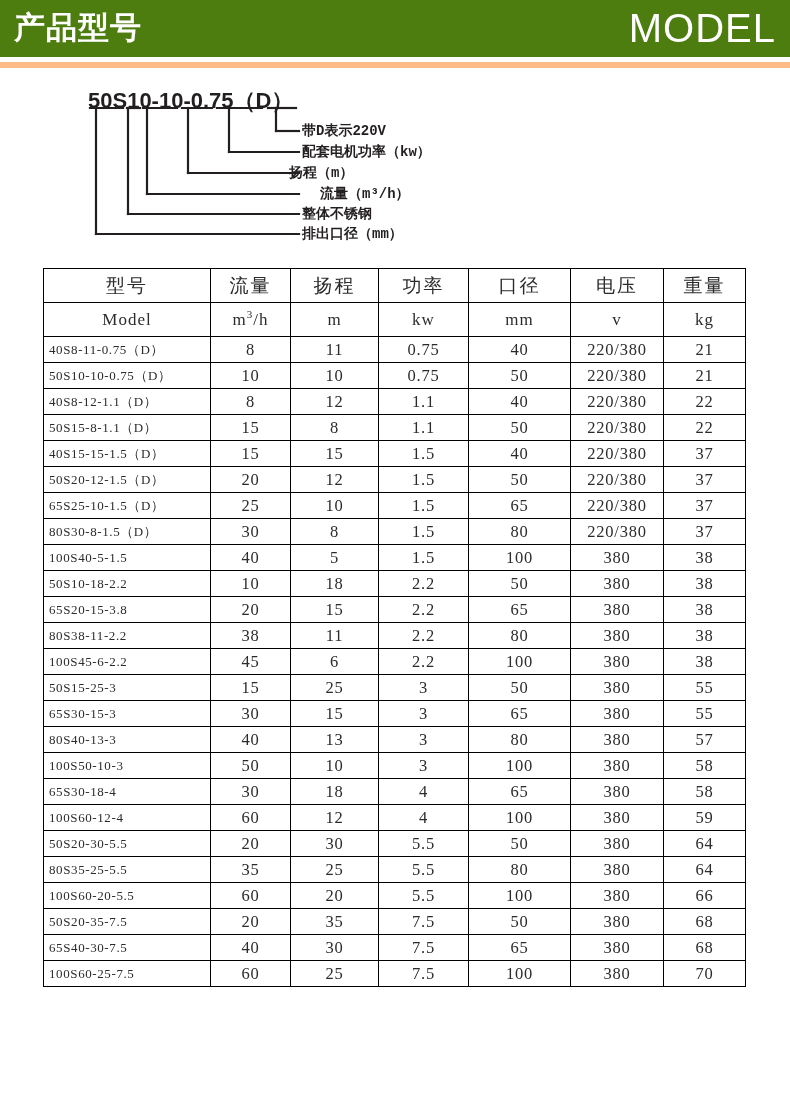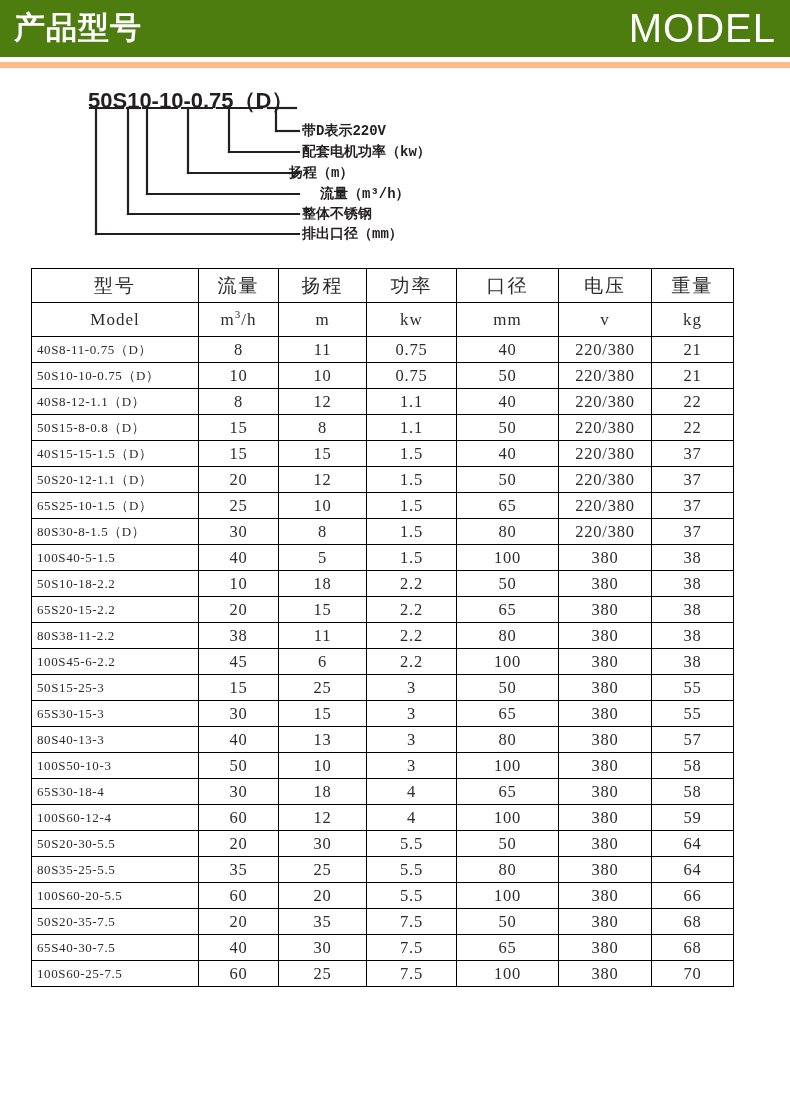--- a/index.html
+++ b/index.html
@@ -83,21 +83,21 @@
     font-weight: bold;
     color: #231f20;
     white-space: nowrap;
     line-height: 16px;
     font-family: Liberation Mono, monospace;
   }
 
   
   .spec-table {
     position: absolute;
-    left: 31px;
+    left: 43px;
     top: 268px;
     width: 702px;
     border-collapse: collapse;
     table-layout: fixed;
     padding-left: 48px;
   }
   .spec-table td, .spec-table th {
     border: 1.6px solid #000000;
     padding: 0;
     margin: 0;
@@ -258,39 +258,39 @@
       <tr>
         <td class="cell-model">40S8-12-1.1（D）</td>
         <td class="cell-val">8</td>
         <td class="cell-val">12</td>
         <td class="cell-val">1.1</td>
         <td class="cell-val">40</td>
         <td class="cell-val">220/380</td>
         <td class="cell-val">22</td>
       </tr>
       <tr>
-        <td class="cell-model">50S15-8-0.8（D）</td>
+        <td class="cell-model">50S15-8-1.1（D）</td>
         <td class="cell-val">15</td>
         <td class="cell-val">8</td>
         <td class="cell-val">1.1</td>
         <td class="cell-val">50</td>
         <td class="cell-val">220/380</td>
         <td class="cell-val">22</td>
       </tr>
       <tr>
         <td class="cell-model">40S15-15-1.5（D）</td>
         <td class="cell-val">15</td>
         <td class="cell-val">15</td>
         <td class="cell-val">1.5</td>
         <td class="cell-val">40</td>
         <td class="cell-val">220/380</td>
         <td class="cell-val">37</td>
       </tr>
       <tr>
-        <td class="cell-model">50S20-12-1.1（D）</td>
+        <td class="cell-model">50S20-12-1.5（D）</td>
         <td class="cell-val">20</td>
         <td class="cell-val">12</td>
         <td class="cell-val">1.5</td>
         <td class="cell-val">50</td>
         <td class="cell-val">220/380</td>
         <td class="cell-val">37</td>
       </tr>
       <tr>
         <td class="cell-model">65S25-10-1.5（D）</td>
         <td class="cell-val">25</td>
@@ -321,21 +321,21 @@
       <tr>
         <td class="cell-model">50S10-18-2.2</td>
         <td class="cell-val">10</td>
         <td class="cell-val">18</td>
         <td class="cell-val">2.2</td>
         <td class="cell-val">50</td>
         <td class="cell-val">380</td>
         <td class="cell-val">38</td>
       </tr>
       <tr>
-        <td class="cell-model">65S20-15-2.2</td>
+        <td class="cell-model">65S20-15-3.8</td>
         <td class="cell-val">20</td>
         <td class="cell-val">15</td>
         <td class="cell-val">2.2</td>
         <td class="cell-val">65</td>
         <td class="cell-val">380</td>
         <td class="cell-val">38</td>
       </tr>
       <tr>
         <td class="cell-model">80S38-11-2.2</td>
         <td class="cell-val">38</td>

